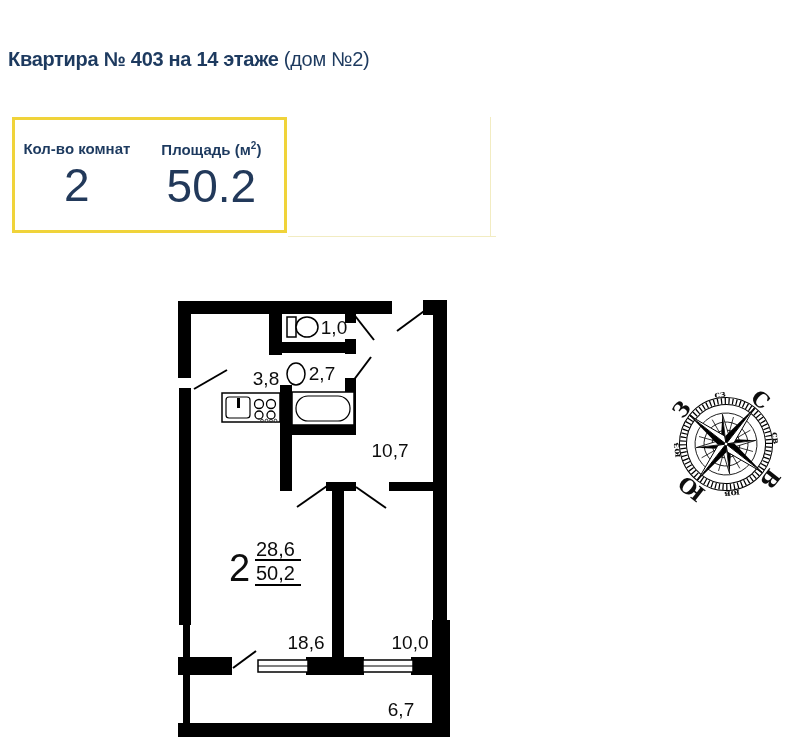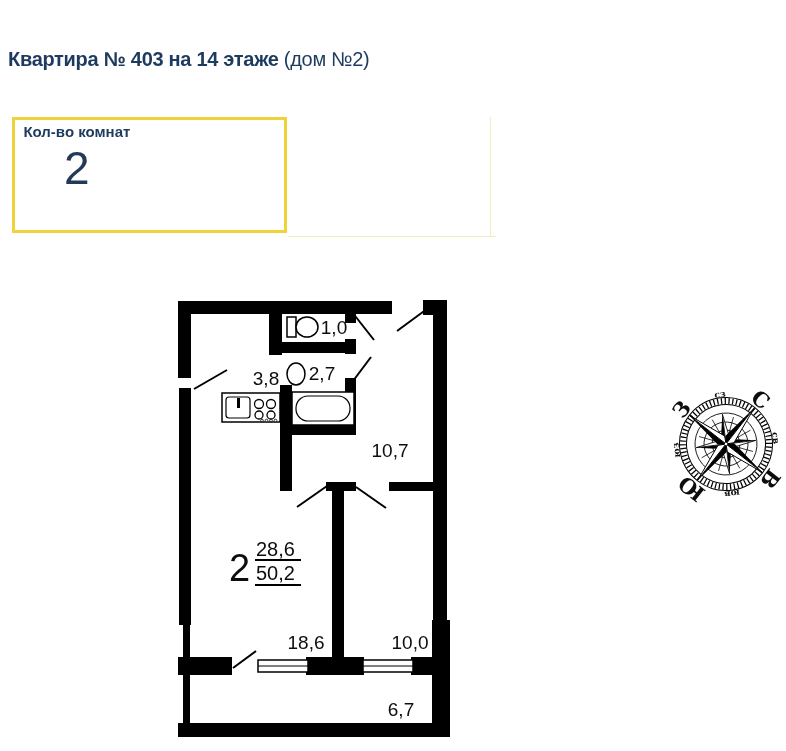--- a/index.html
+++ b/index.html
@@ -3,21 +3,21 @@
 <meta charset="utf-8">
 <style>
   html,body{margin:0;padding:0;background:#fff;}
   .page{position:relative;width:786px;height:751px;background:#ffffff;overflow:hidden;
         font-family:"Liberation Sans",sans-serif;}
   .title{position:absolute;left:8px;top:48px;font-size:20px;font-weight:700;
          color:#1d3a5f;letter-spacing:-0.3px;white-space:nowrap;}
   .title .light{font-weight:400;}
   .info-box{position:absolute;left:12px;top:117px;width:269px;height:110px;
             border:3px solid #f0d33a;background:#fff;display:flex;}
-  .info-col{text-align:center;padding-top:3px;}
+  .info-col{text-align:center;padding-top:20px;}
   .info-col.rooms{width:46%;}
   .info-col.area{width:54%;}
   .info-hdr{font-size:15px;font-weight:700;color:#1d3a5f;}
   .info-hdr sup{font-size:10px;}
   .info-val{margin-top:3px;font-size:46px;font-weight:300;color:#22395a;line-height:1.1;}
   .vline{position:absolute;left:490px;top:117px;width:1px;height:119px;background:#f2ecc2;}
   .hline{position:absolute;left:288px;top:236px;width:208px;height:1px;background:#f2ecc2;}
   .plan-svg{position:absolute;left:170px;top:295px;}
   .compass-svg{position:absolute;left:656px;top:378px;}
   svg text{font-family:"Liberation Sans",sans-serif;fill:#0d0d0d;}
@@ -30,20 +30,24 @@
 
   <div class="title">
     <span>Квартира № 403 на 14 этаже</span>
     <span class="light"> </span><span class="light">(дом №2)</span>
   </div>
 
   <div class="info-box">
     <div class="info-col rooms">
       <div class="info-hdr">Кол-во комнат</div>
       <div class="info-val">2</div>
+    </div>
+    <div class="info-col area">
+      <div class="info-hdr"><span>Площадь (м</span><sup>2</sup><span>)</span></div>
+      <div class="info-val">50.2</div>
     </div>
   </div>
 
   <div class="vline"></div>
   <div class="hline"></div>
 
   <svg class="plan-svg" width="290" height="448" viewBox="170 295 290 448" xmlns="http://www.w3.org/2000/svg">
 
     <g fill="#000000">
       <rect x="178" y="301" width="214" height="13"></rect>

